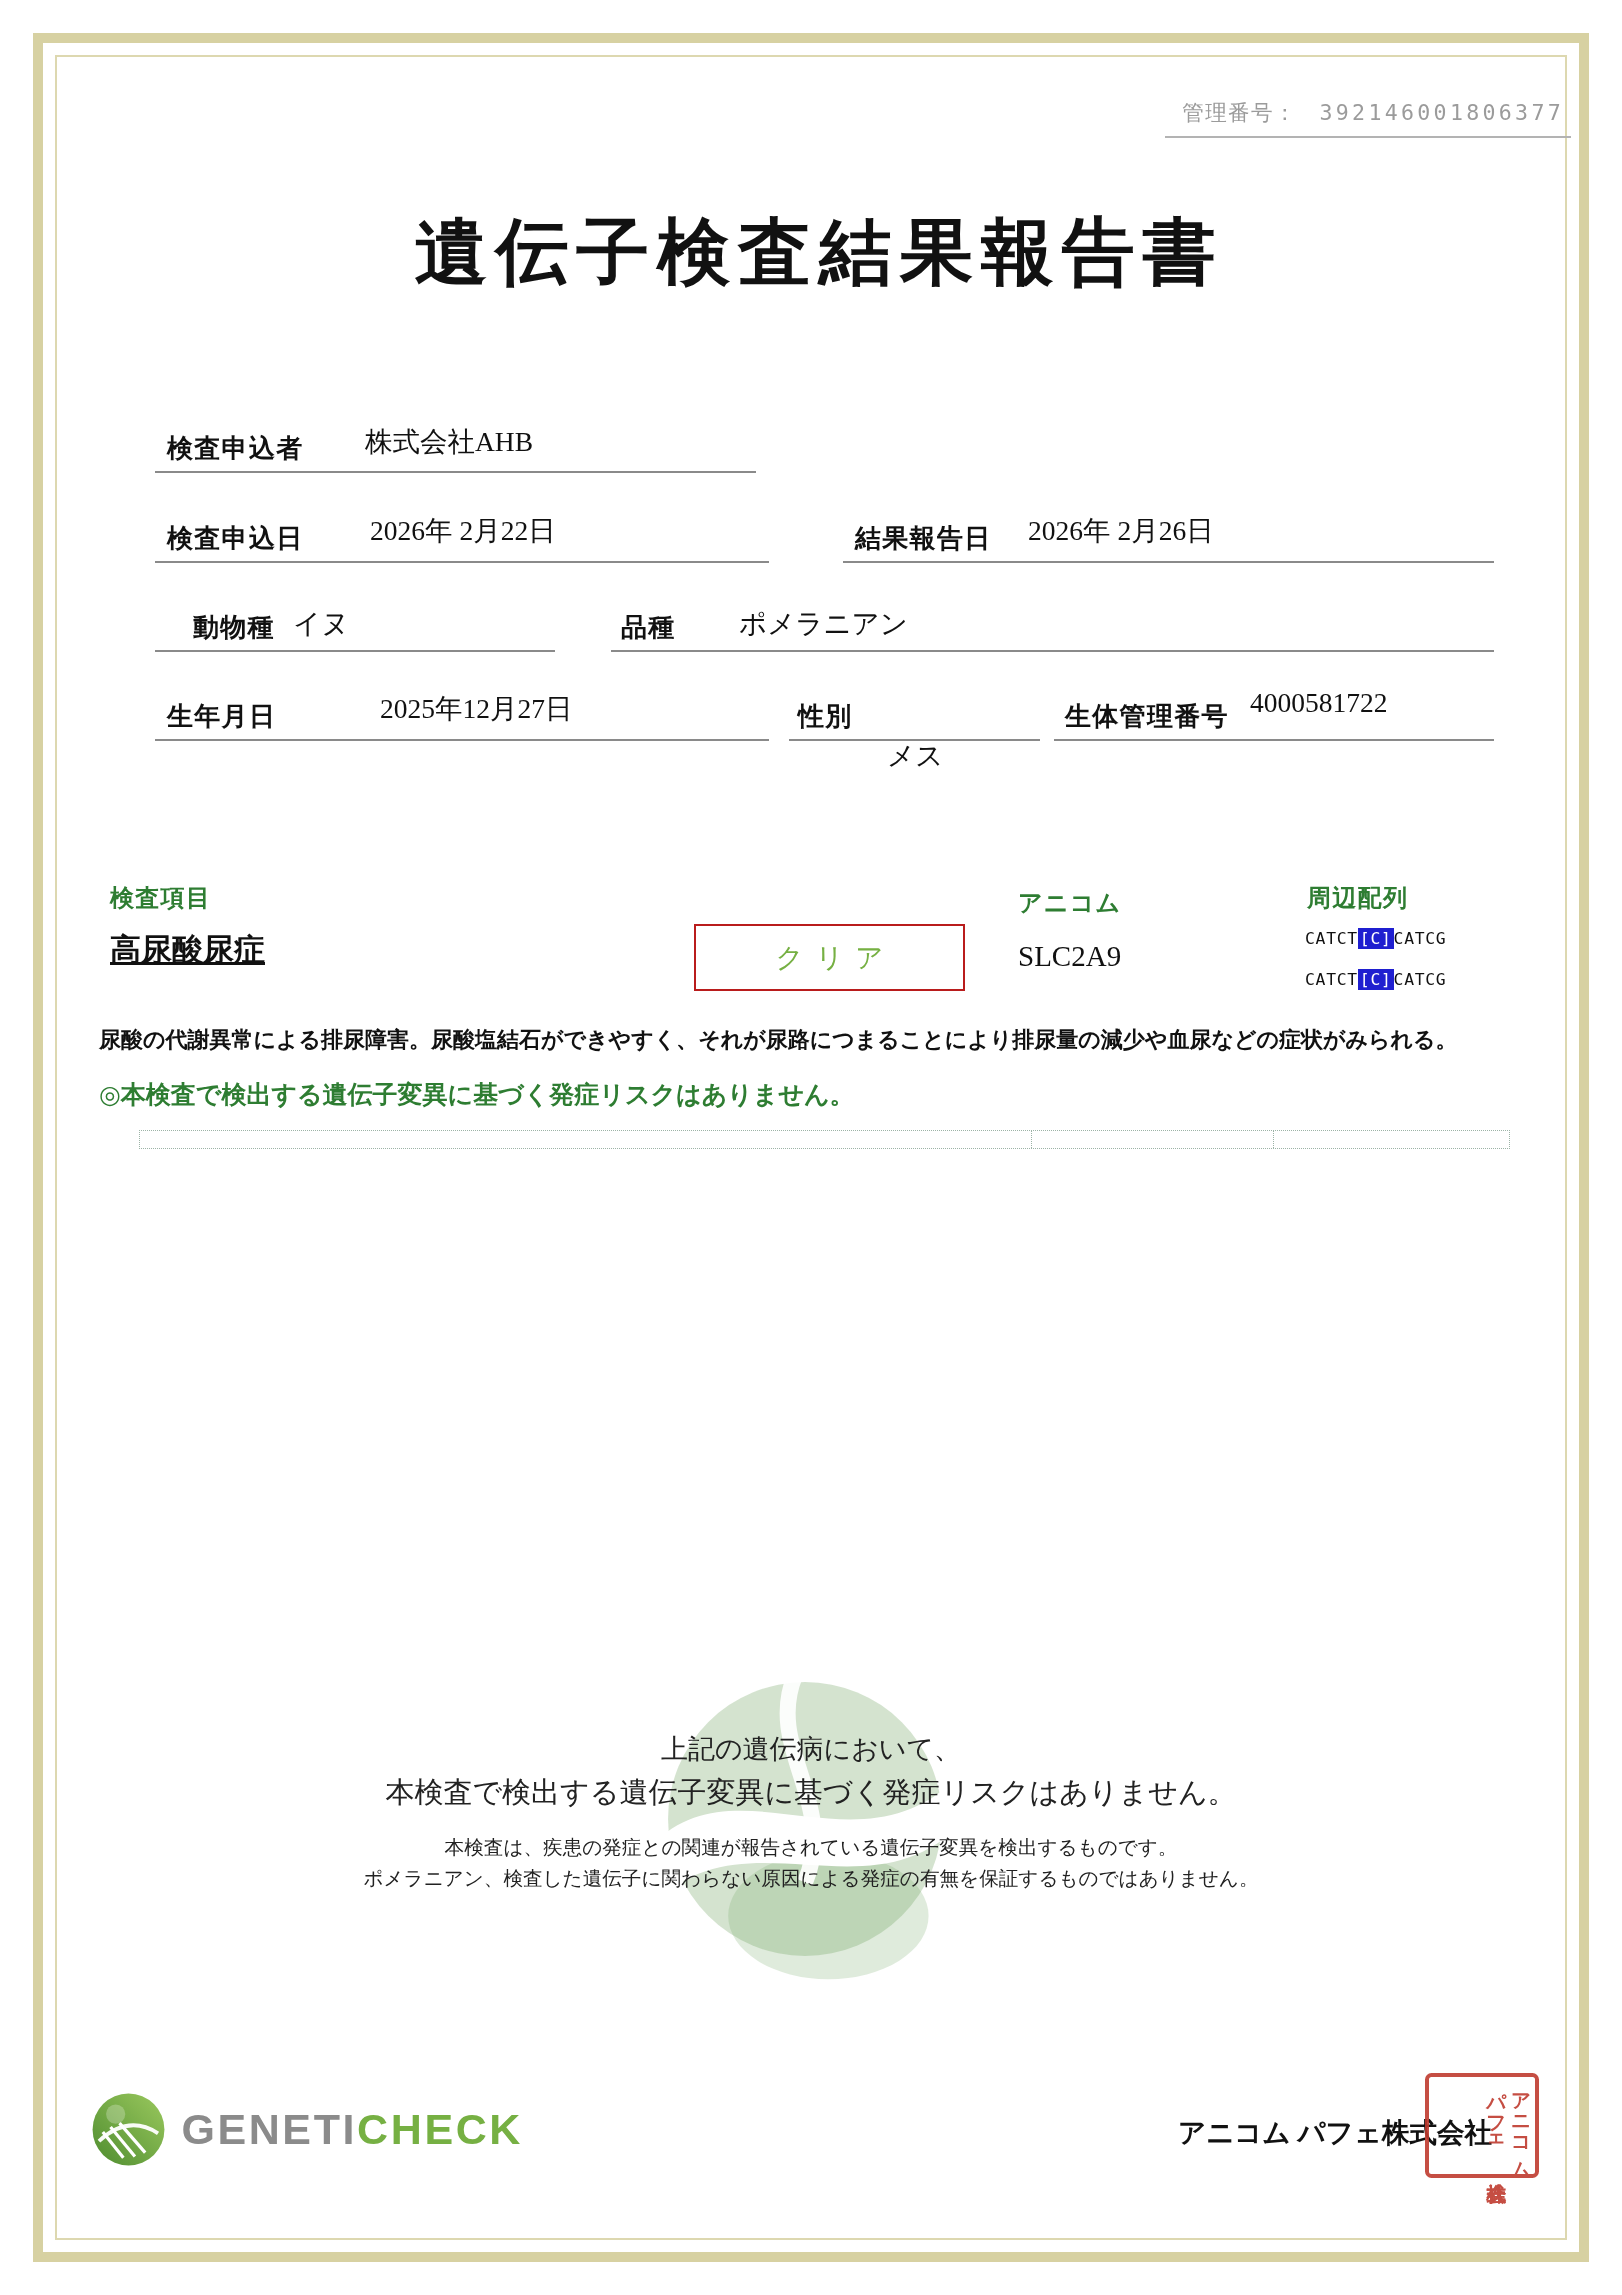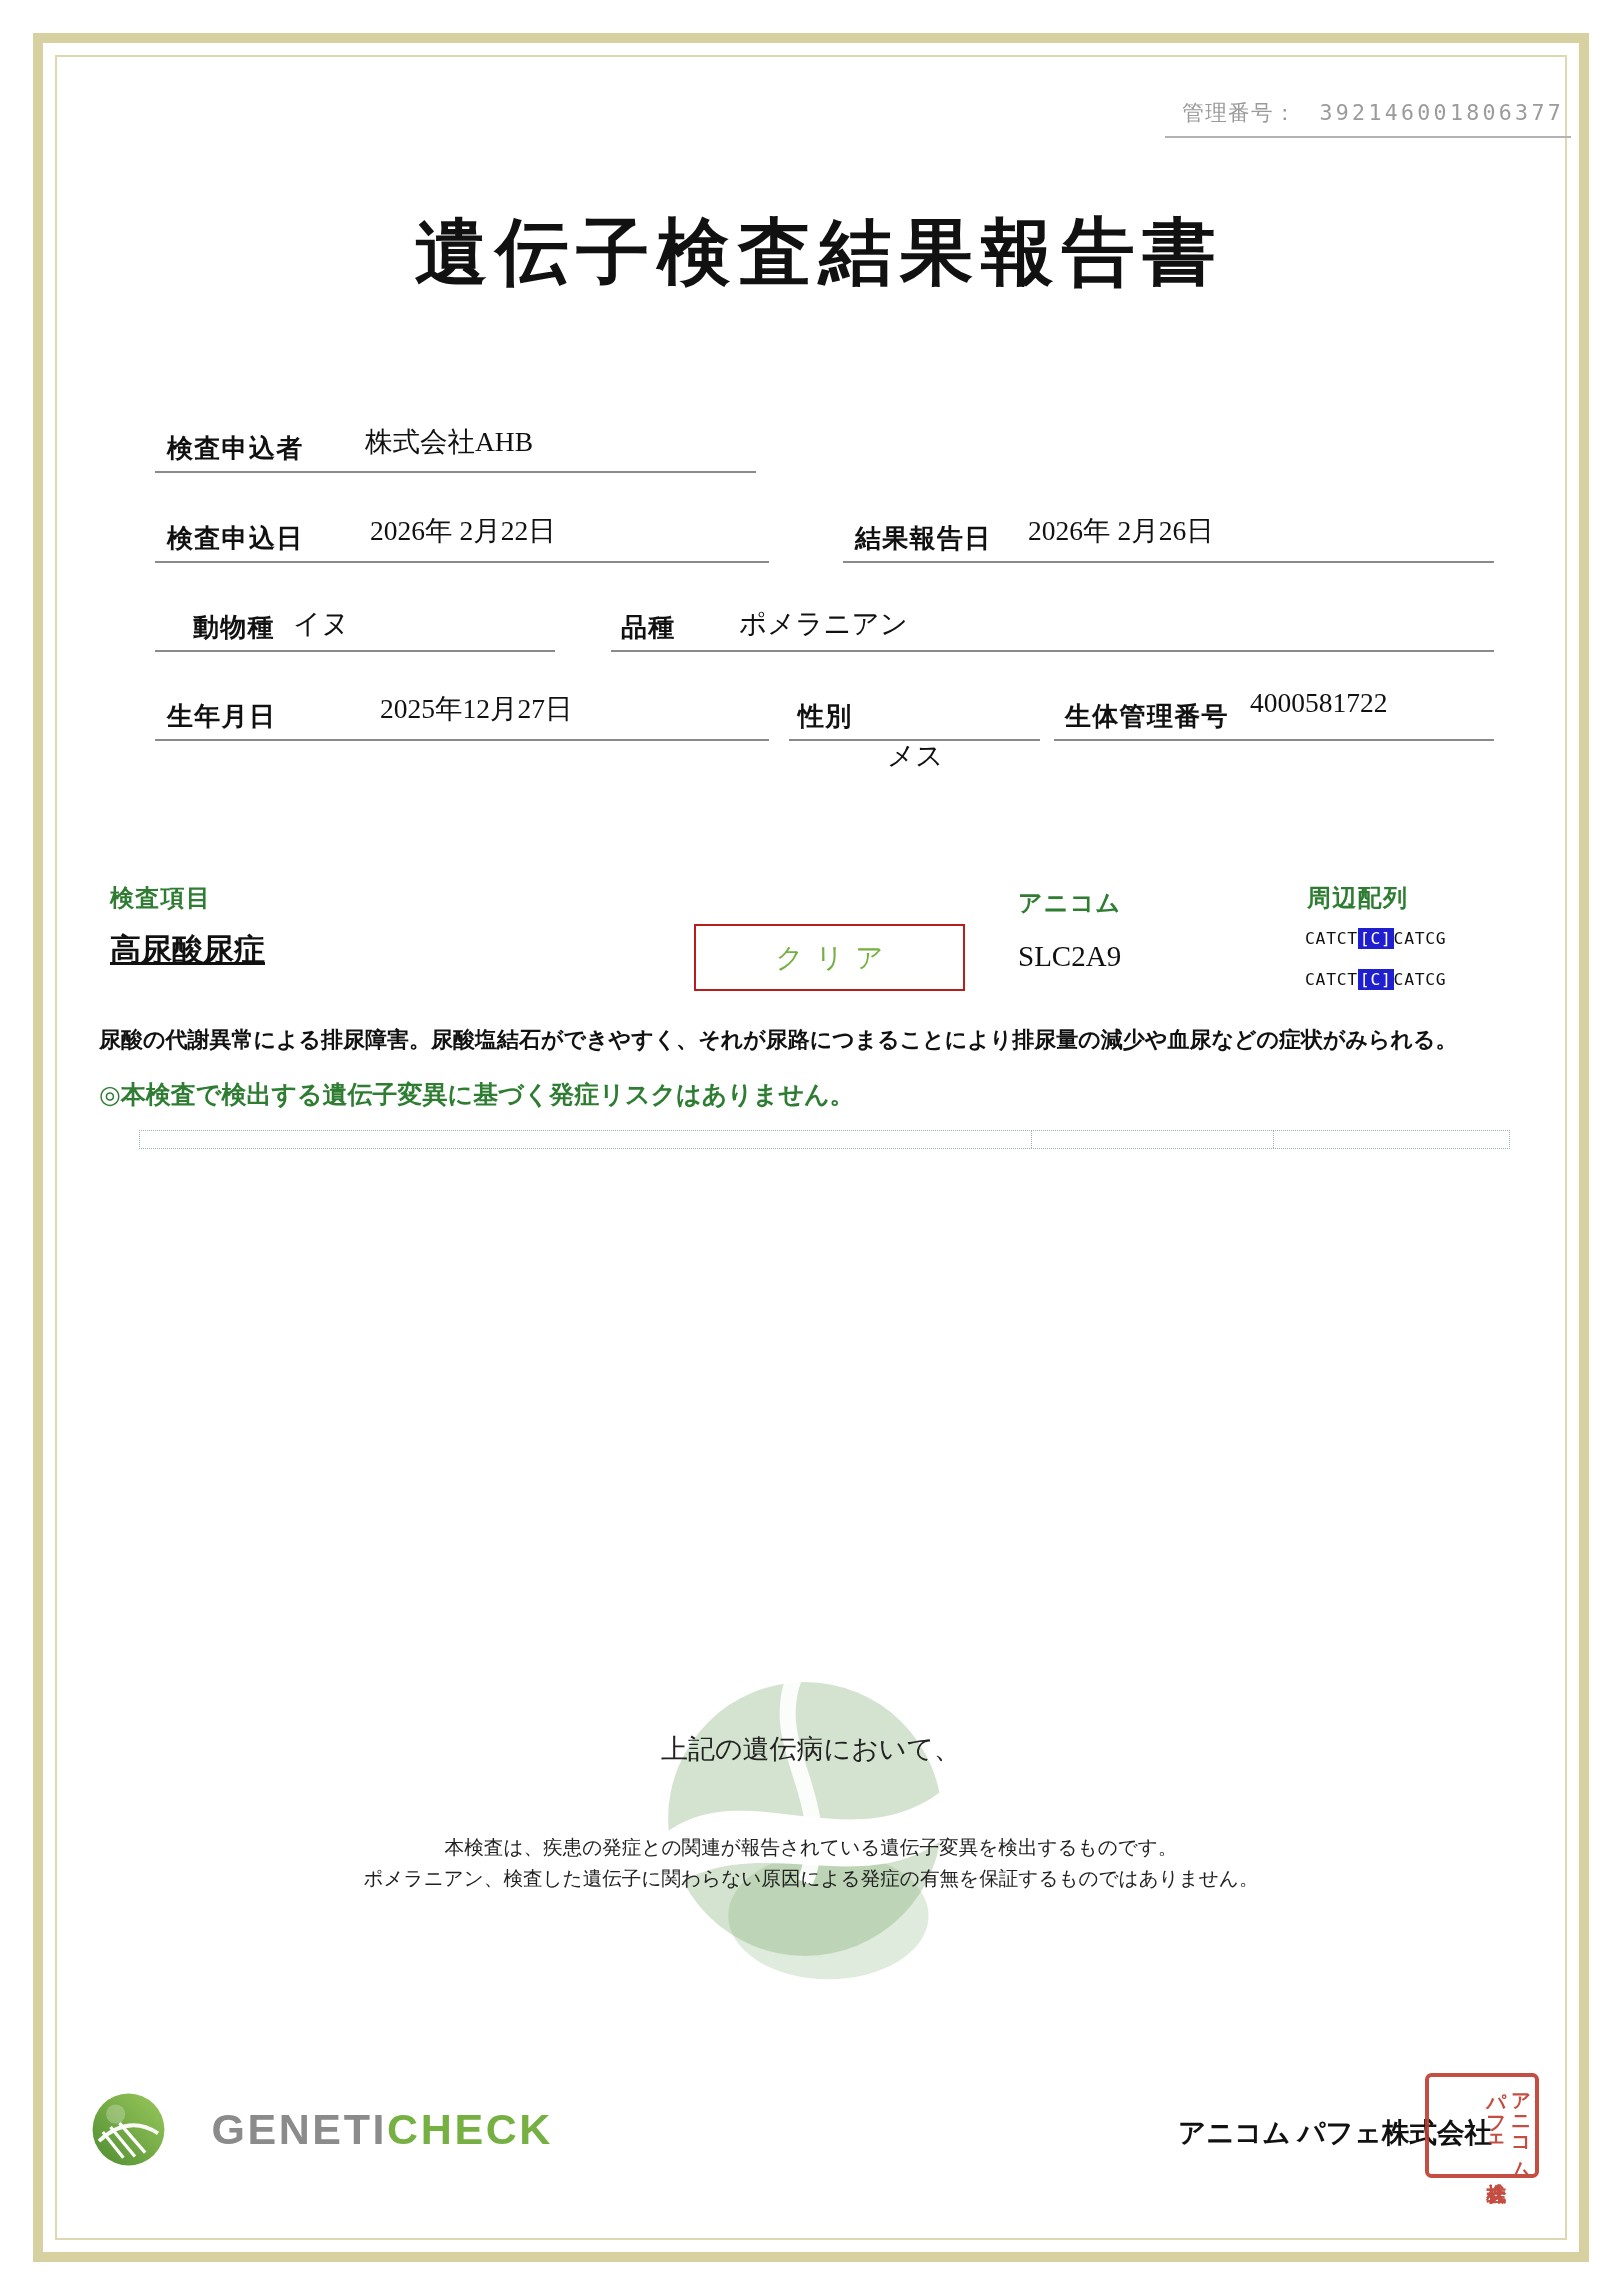--- a/index.html
+++ b/index.html
@@ -38,21 +38,21 @@
   .dotted-v{position:absolute;top:0;height:100%;border-left:1.3px dotted #9cb3a6;}
   
   .sum-line{position:absolute;left:0;width:100%;text-align:center;color:#222;
     font-family:"Liberation Sans","DejaVu Sans",sans-serif;white-space:nowrap;}
   .sum1{top:1731px;font-size:27px;}
   .sum2{top:1773px;font-size:29px;}
   .sum3{top:1834px;font-size:19.6px;}
   .sum4{top:1865px;font-size:19.6px;}
   .watermark{position:absolute;left:638px;top:1662px;width:334px;height:334px;}
   
-  .logo{position:absolute;left:90px;top:2091px;display:flex;align-items:center;gap:30px;}
+  .logo{position:absolute;left:90px;top:2091px;display:flex;align-items:center;}
   .logo-icon{width:77px;height:77px;display:block;}
   .logo-text{font-family:"Liberation Sans","DejaVu Sans",sans-serif;font-size:43px;font-weight:700;
     letter-spacing:2.6px;margin-left:14.4px;}
   .logo-gray{color:#8b8b8b;}
   .logo-green{color:#76b043;}
   .company{position:absolute;left:1178px;top:2115px;font-size:27.5px;font-weight:700;color:#111;white-space:nowrap;}
   .stamp{position:absolute;left:1425px;top:2073px;width:114px;height:105px;border:4.6px solid #bf3b2f;
     border-radius:6.5px;color:#bf3b2f;writing-mode:vertical-rl;text-orientation:upright;
     font-weight:700;font-size:19.6px;line-height:1.05;padding:3.3px 2.6px;box-sizing:border-box;opacity:0.9;}
   .stamp span{display:inline-block;margin:0 2px;}
@@ -127,20 +127,21 @@
   </div>
 
   <svg class="watermark" viewBox="0 0 500 500" xmlns="http://www.w3.org/2000/svg">
     <circle cx="250" cy="235" r="205" fill="#6fa361" opacity="0.30"></circle>
     <ellipse cx="285" cy="380" rx="150" ry="95" fill="#6fa361" opacity="0.22"></ellipse>
     <path d="M20,275 C150,140 340,330 490,160 L490,235 C350,390 160,220 20,365 Z" fill="#ffffff"></path>
     <path d="M235,20 C190,130 300,210 250,330" stroke="#ffffff" stroke-width="24" fill="none" opacity="0.9"></path>
   </svg>
 
   <div class="sum-line sum1">上記の遺伝病において、</div>
+  <div class="sum-line sum2">本検査で検出する遺伝子変異に基づく発症リスクはありません。</div>
   <div class="sum-line sum3">本検査は、疾患の発症との関連が報告されている遺伝子変異を検出するものです。</div>
   <div class="sum-line sum4">ポメラニアン、検査した遺伝子に関わらない原因による発症の有無を保証するものではありません。</div>
 
   <div class="logo">
     <svg class="logo-icon" viewBox="0 0 120 120" xmlns="http://www.w3.org/2000/svg">
       <defs>
         <linearGradient id="lgrad" x1="0" y1="1" x2="1" y2="0">
           <stop offset="0" stop-color="#4e8c2f"></stop>
           <stop offset="1" stop-color="#9bc95e"></stop>
         </linearGradient>

